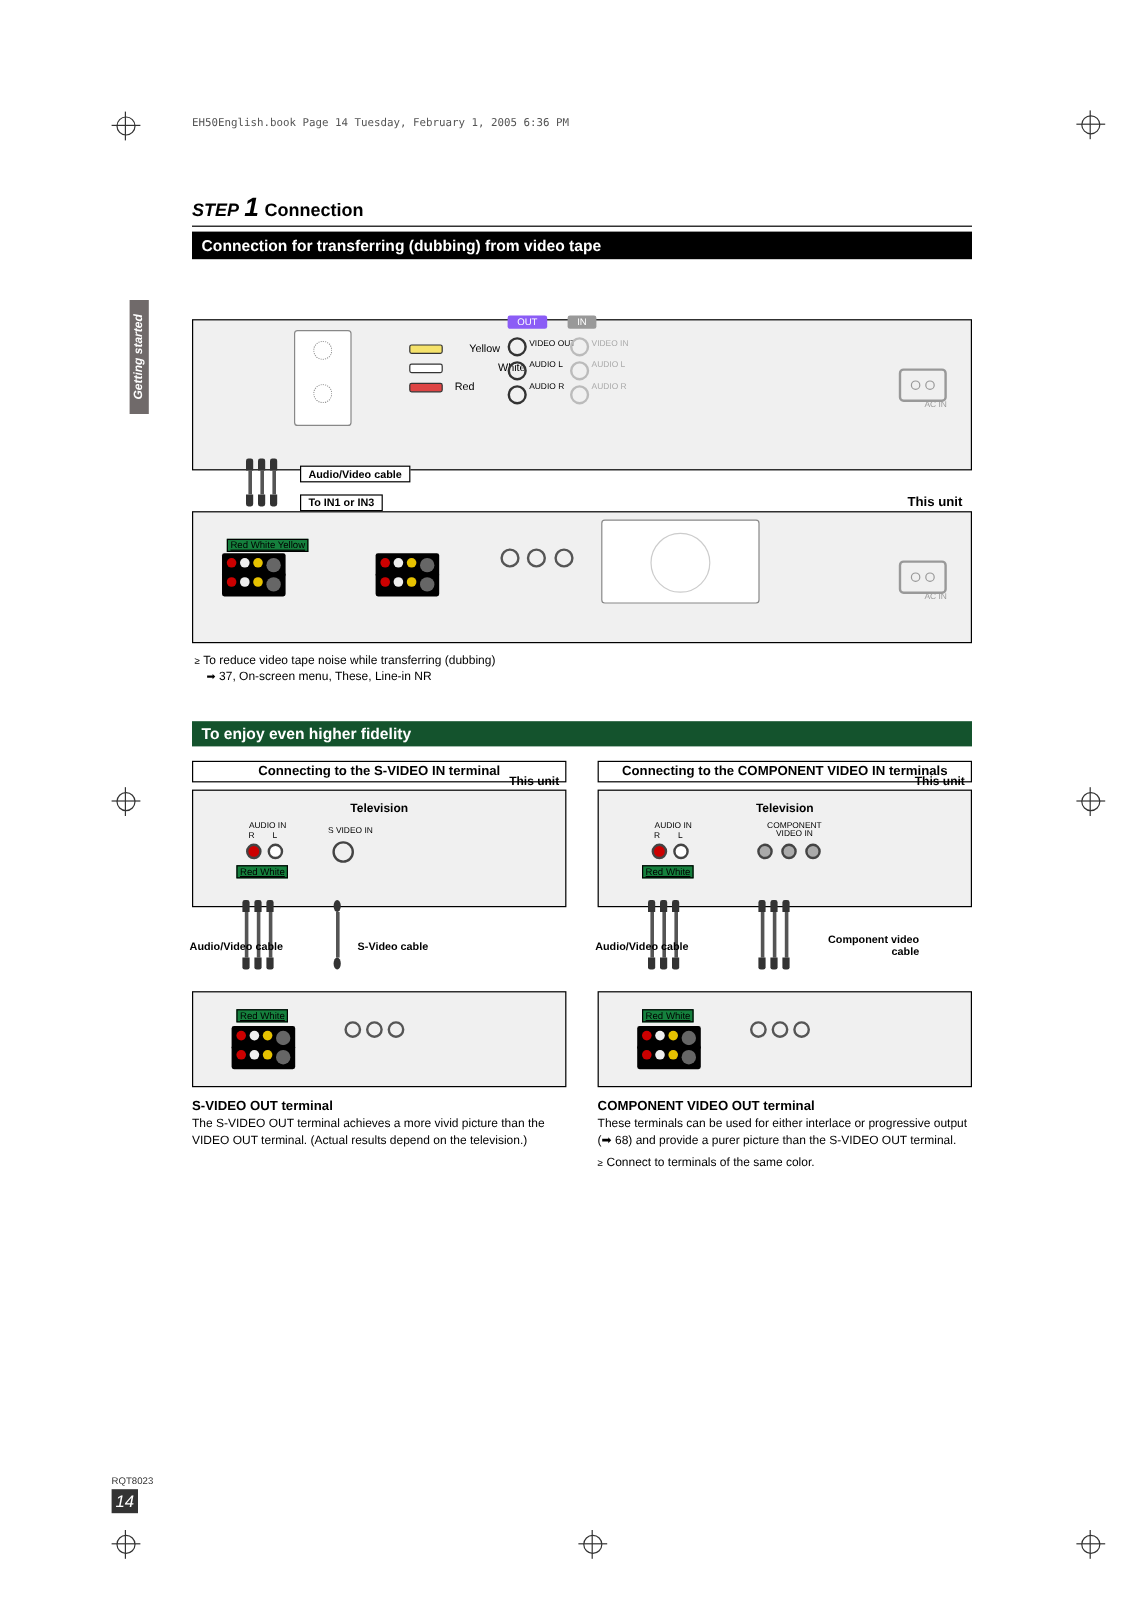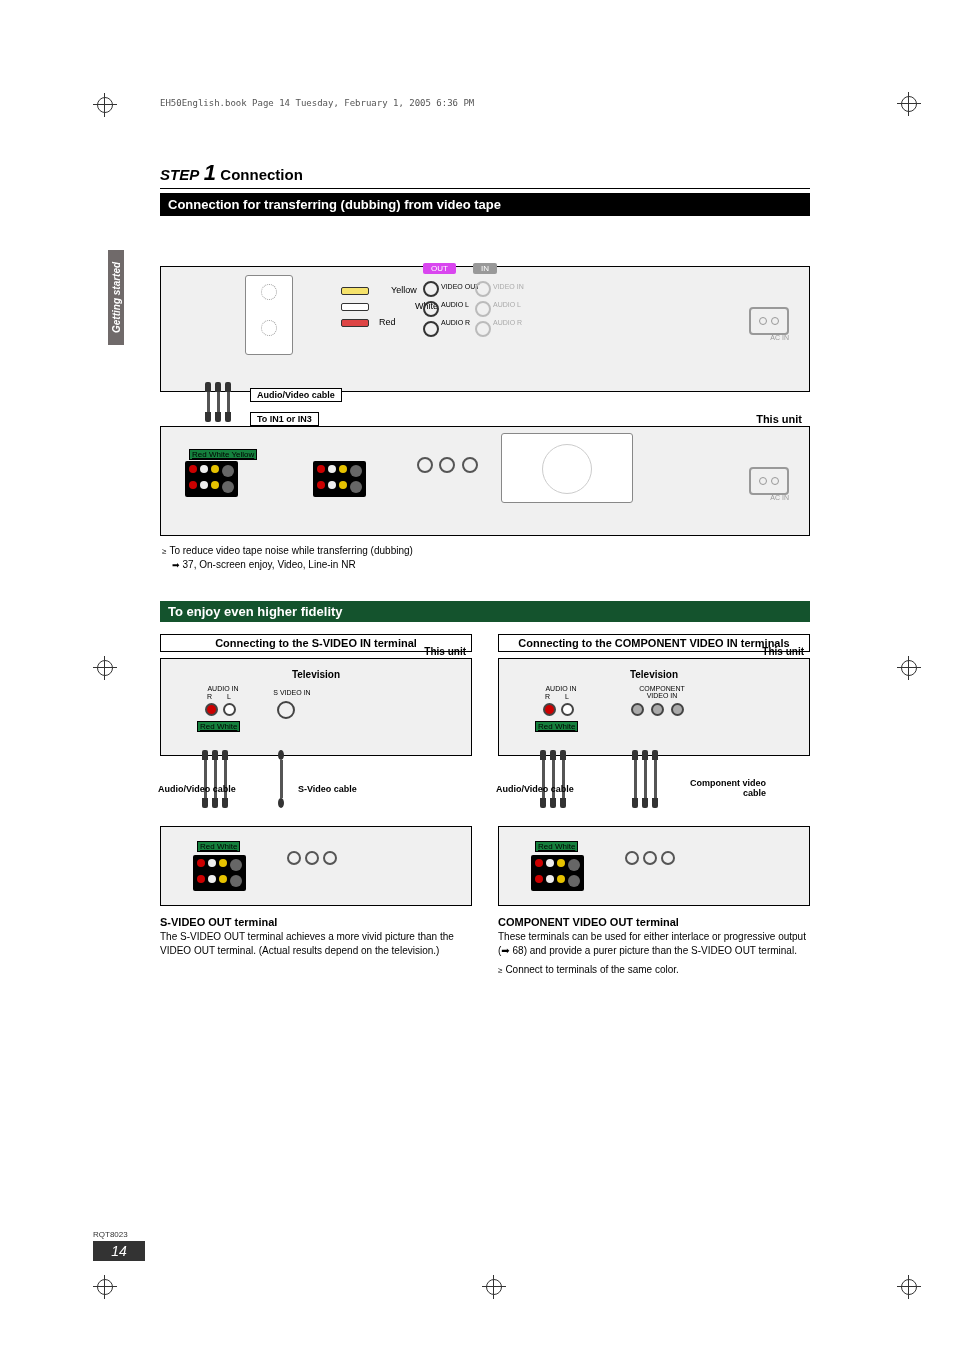--- a/index.html
+++ b/index.html
@@ -97,21 +97,21 @@
 .mini-tag {
   position: absolute;
   background: #fff;
   border: 0.5px solid #000;
   font-size: 9px;
   font-weight: bold;
   padding: 1px 6px;
 }
 .pill {
   position: absolute;
-  background: #d946ef;
+  background: #8b5cf6;
   color: #fff;
   font-size: 8px;
   padding: 1px 8px;
   border-radius: 2px;
 }
 .notes {
   font-size: 10px;
   margin-top: 6px;
   line-height: 1.35;
 }
@@ -199,21 +199,21 @@
   text-align: center;
   display: flex;
   align-items: center;
   justify-content: center;
   transform: rotate(180deg);
 }
 .page-footer {
   position: absolute;
   left: 93px;
   bottom: 90px;
-  width: 52px;
+  width: 22px;
   height: 20px;
   background: #333;
   color: #fff;
   font-style: italic;
   font-size: 14px;
   display: flex;
   align-items: center;
   justify-content: center;
 }
 .rqt {
@@ -382,21 +382,21 @@
       </div>
       <div class="acin" style="top:40px;">
         <div class="prong"></div>
           <div class="prong"></div>
       </div>
       <div class="tiny" style="right:20px; top:67px; color:#999;">AC IN</div>
     </div>
 
     <ul class="notes" style="padding-left:2px; margin-top:8px;">
       <li class="dot">To reduce video tape noise while transferring (dubbing)</li>
-      <li class="arrow" style="margin-left:10px;">37, On-screen enjoy, Video, Line-in NR</li>
+      <li class="arrow" style="margin-left:10px;">37, On-screen menu, These, Line-in NR</li>
     </ul>
 
     <div class="bar-gray" style="margin-top:30px;">To enjoy even higher fidelity</div>
 
     <div class="cols">
 
       <div class="col">
         <div class="col-title">Connecting to the S-VIDEO IN terminal</div>
         <div style="position:relative;">
           <div class="tv-box">

